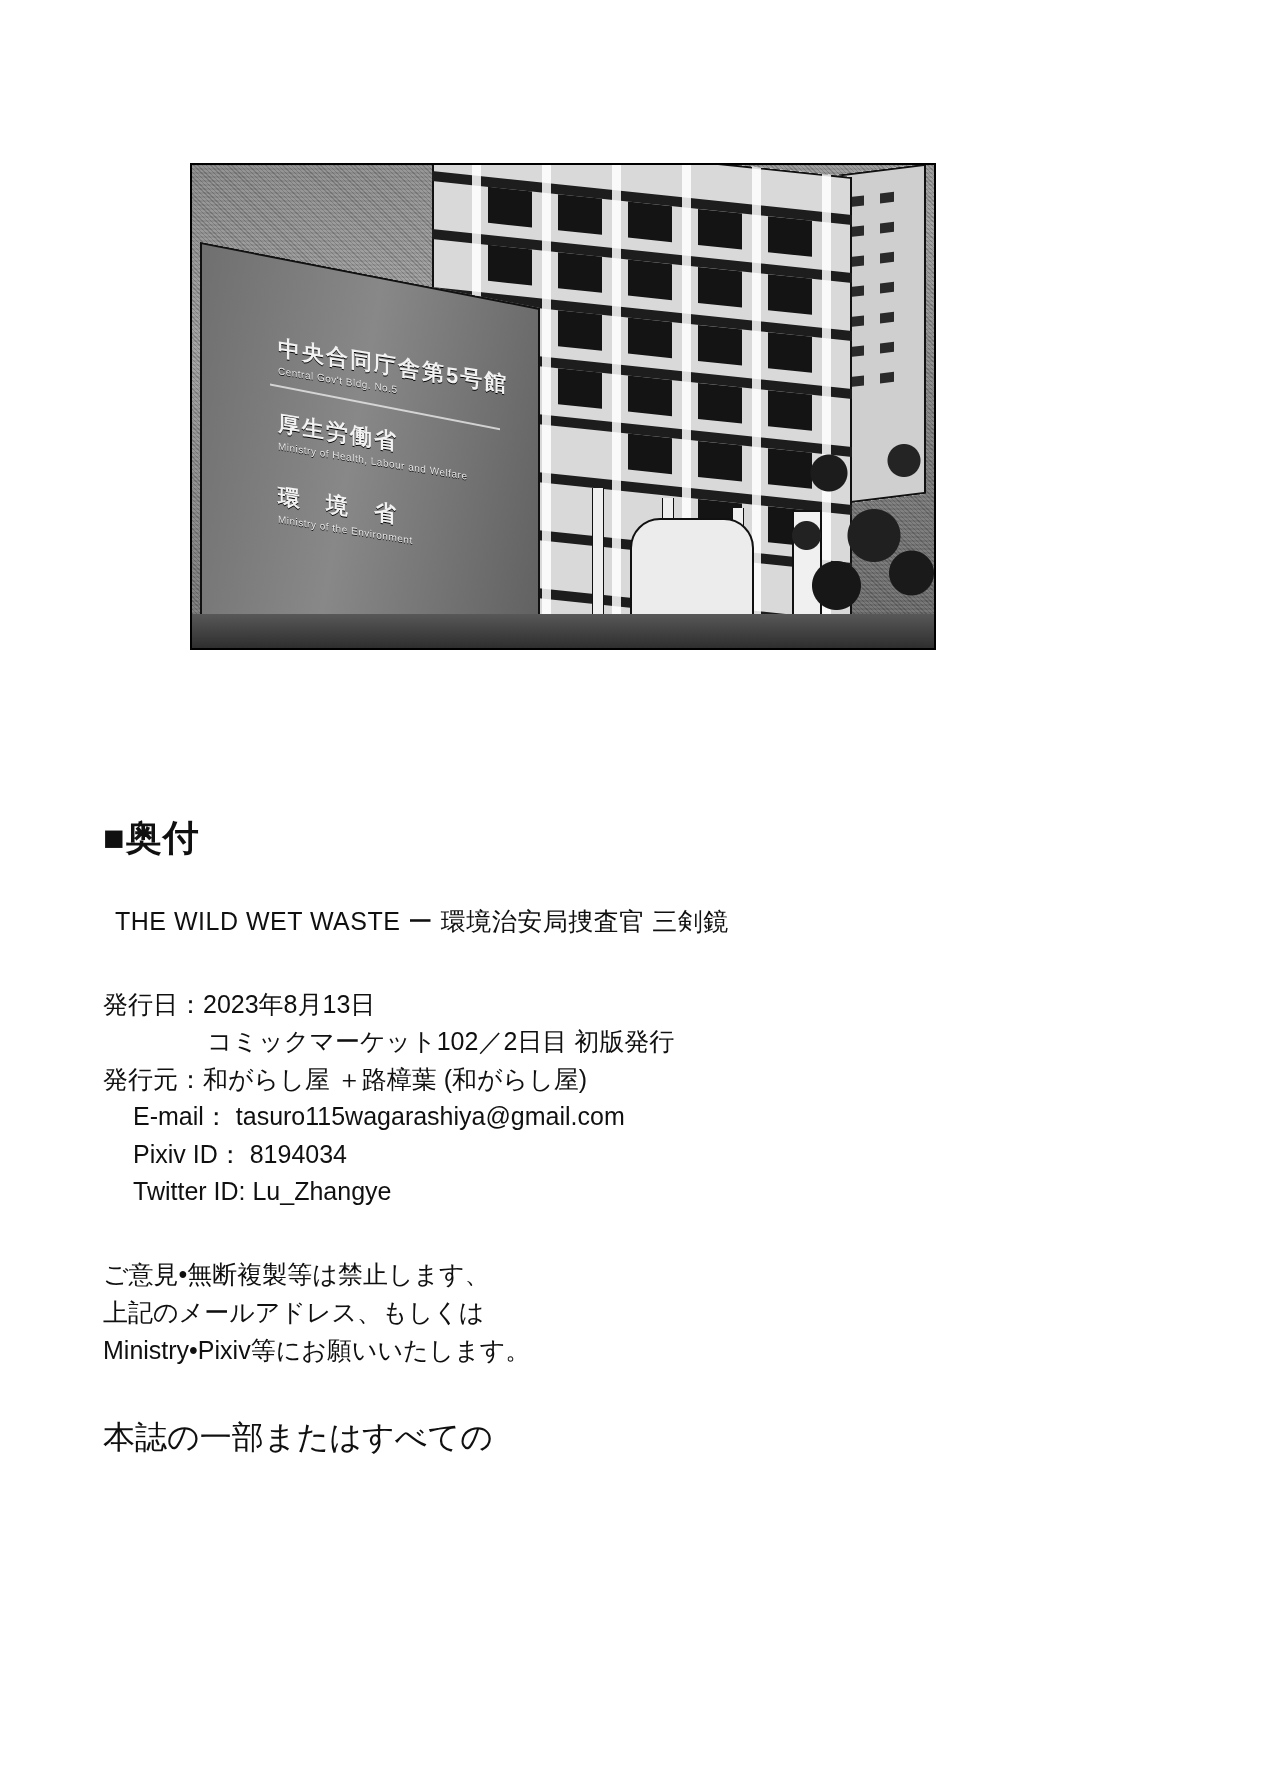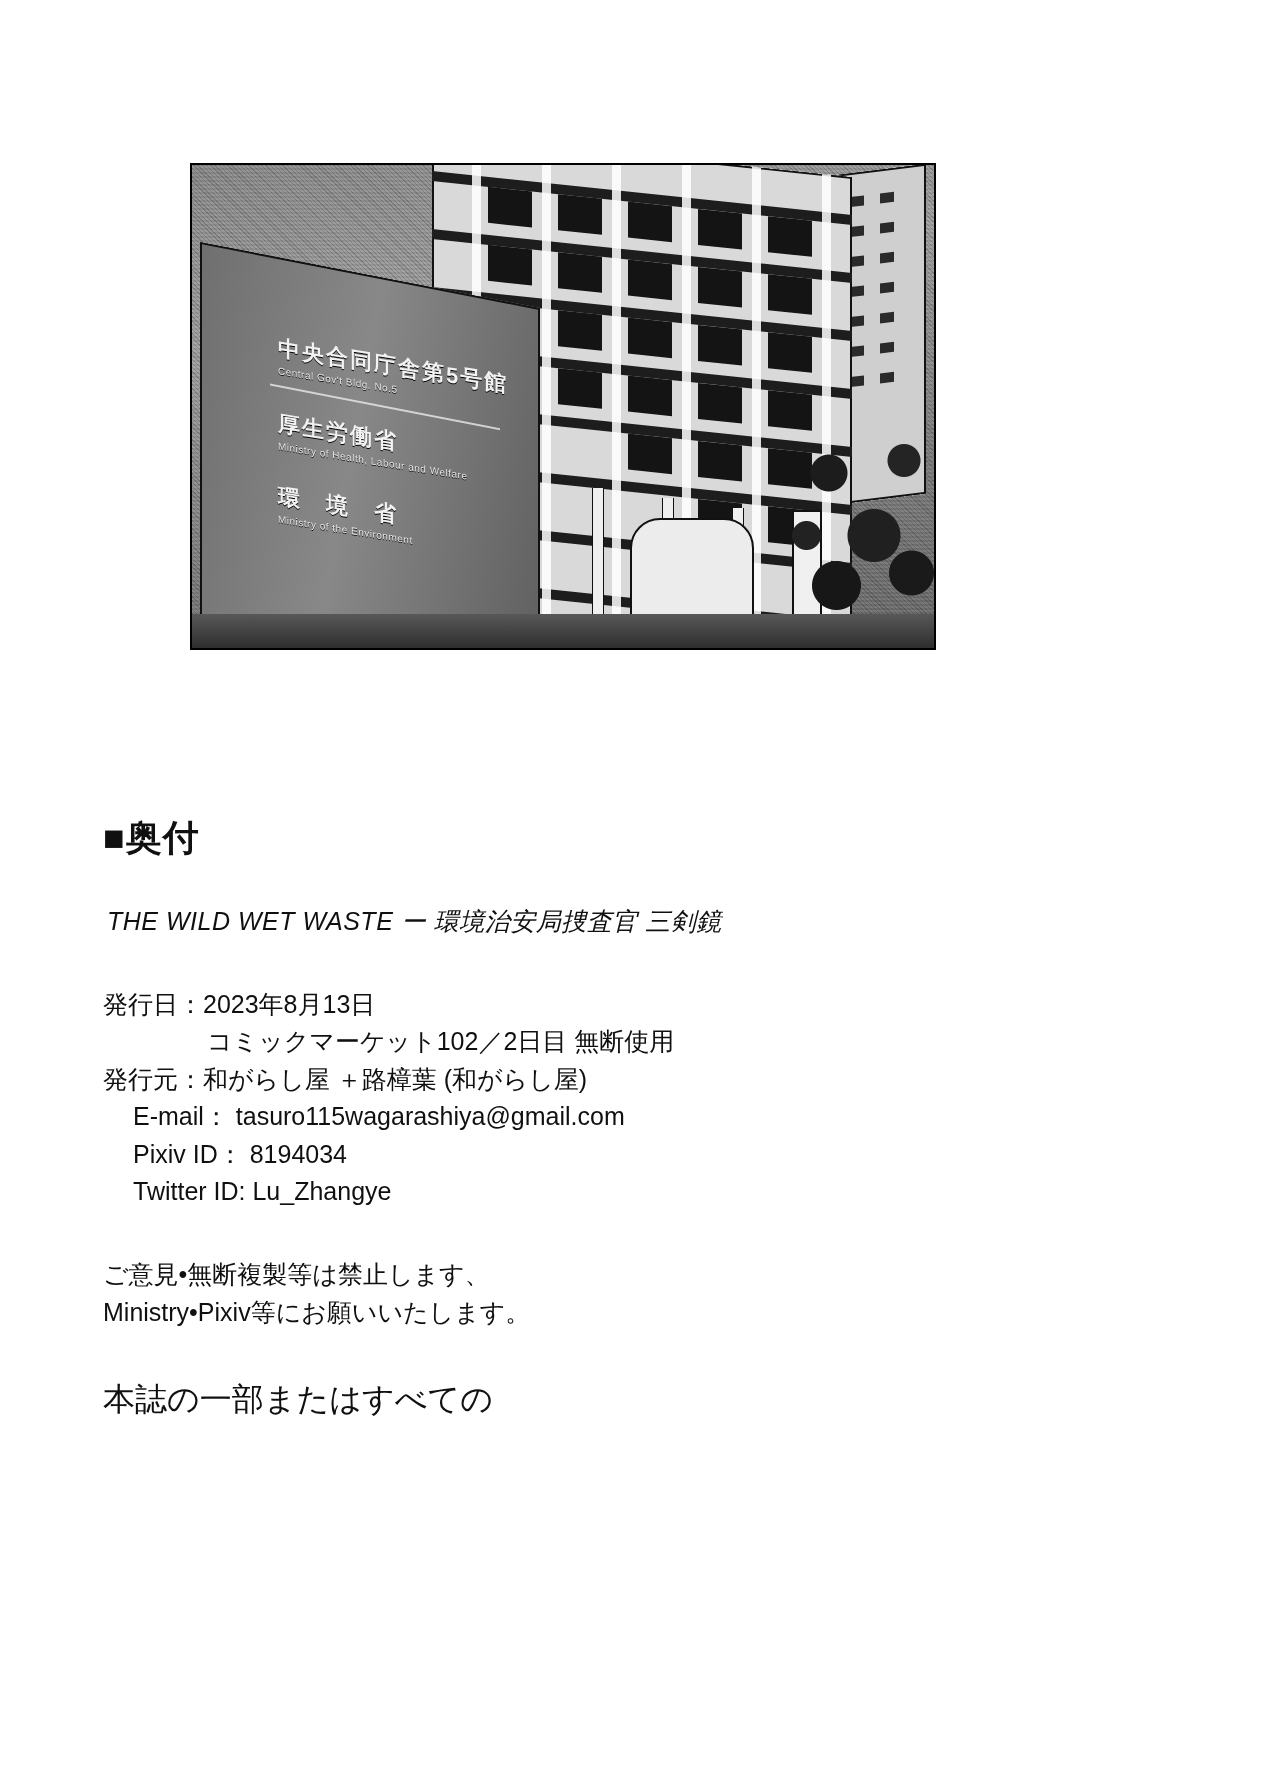--- a/index.html
+++ b/index.html
@@ -177,23 +177,22 @@
     font-size: 36px;
     font-weight: 700;
     letter-spacing: 1px;
     margin: 0 0 48px 0;
     line-height: 1.1;
   }
   .work-title {
     font-size: 25px;
     font-weight: 400;
     letter-spacing: .5px;
-    margin: 0 0 50px 4px;
+    margin: 0 0 50px 12px;
     line-height: 1.2;
-    font-style: italic;
   }
   .credits {
     font-size: 25px;
     line-height: 1.50;
     margin: 0 0 44px 0;
   }
   .credits .indent1 { padding-left: 104px; display: block; }
   .credits .indent2 { padding-left: 30px; display: block; }
   .msg {
     font-size: 25px;
@@ -320,29 +319,30 @@
 </div>
 
 <div class="colophon">
 
   <h2 class="section-head">■奥付</h2>
 
   <p class="work-title">THE WILD WET WASTE ー 環境治安局捜査官 三剣鏡</p>
 
   <div class="credits">
     <span class="line">発行日：2023年8月13日</span>
-    <span class="line indent1">コミックマーケット102／2日目 無断使用</span>
+    <span class="line indent1">コミックマーケット102／2日目 初版発行</span>
     <span class="line">発行元：和がらし屋 ＋路樟葉 (和がらし屋)</span>
     <span class="line indent2">E-mail： tasuro115wagarashiya@gmail.com</span>
     <span class="line indent2">Pixiv ID： 8194034</span>
     <span class="line indent2">Twitter ID: Lu_Zhangye</span>
   </div>
 
   <div class="msg">
     <span class="line">ご意見•無断複製等は禁止します、</span>
+    <span class="line">上記のメールアドレス、もしくは</span>
     <span class="line">Ministry•Pixiv等にお願いいたします。</span>
   </div>
 
   <div class="notice">
     <span class="line">本誌の一部またはすべての</span>
   </div>
 
 </div>
 
 </body></html>

